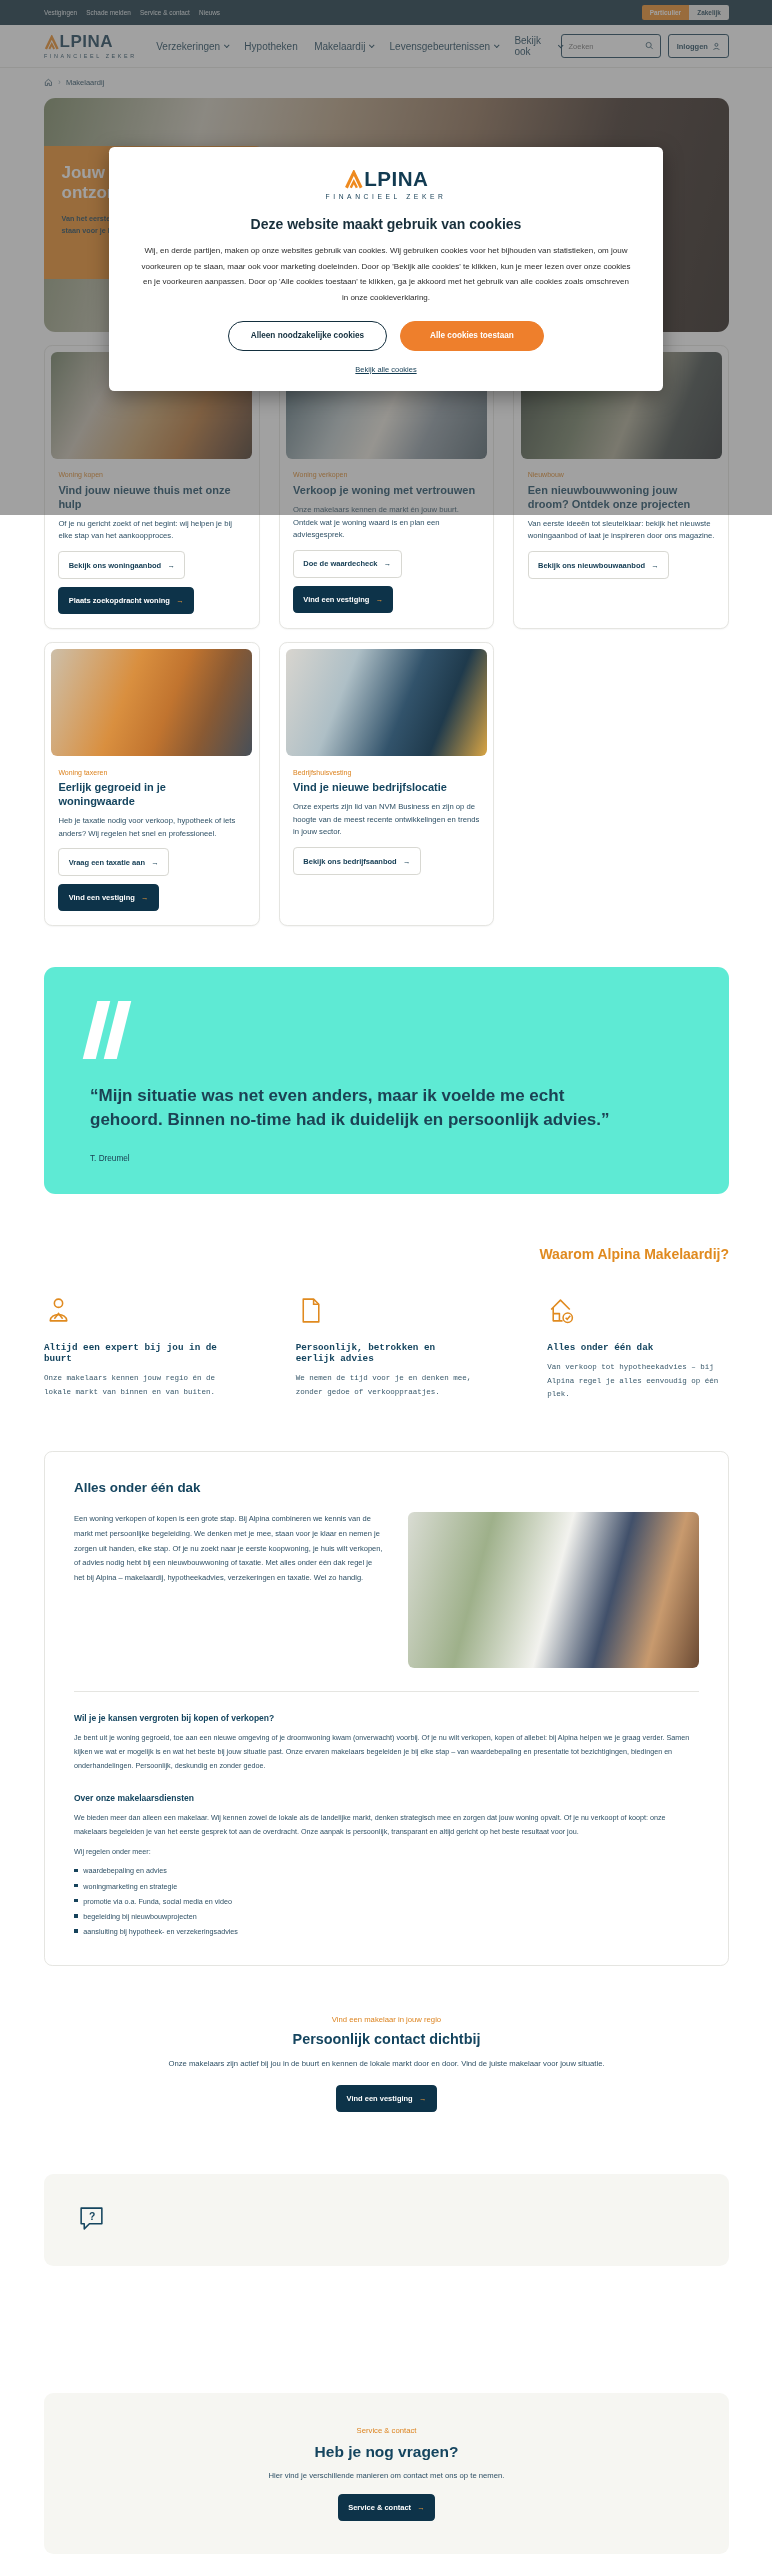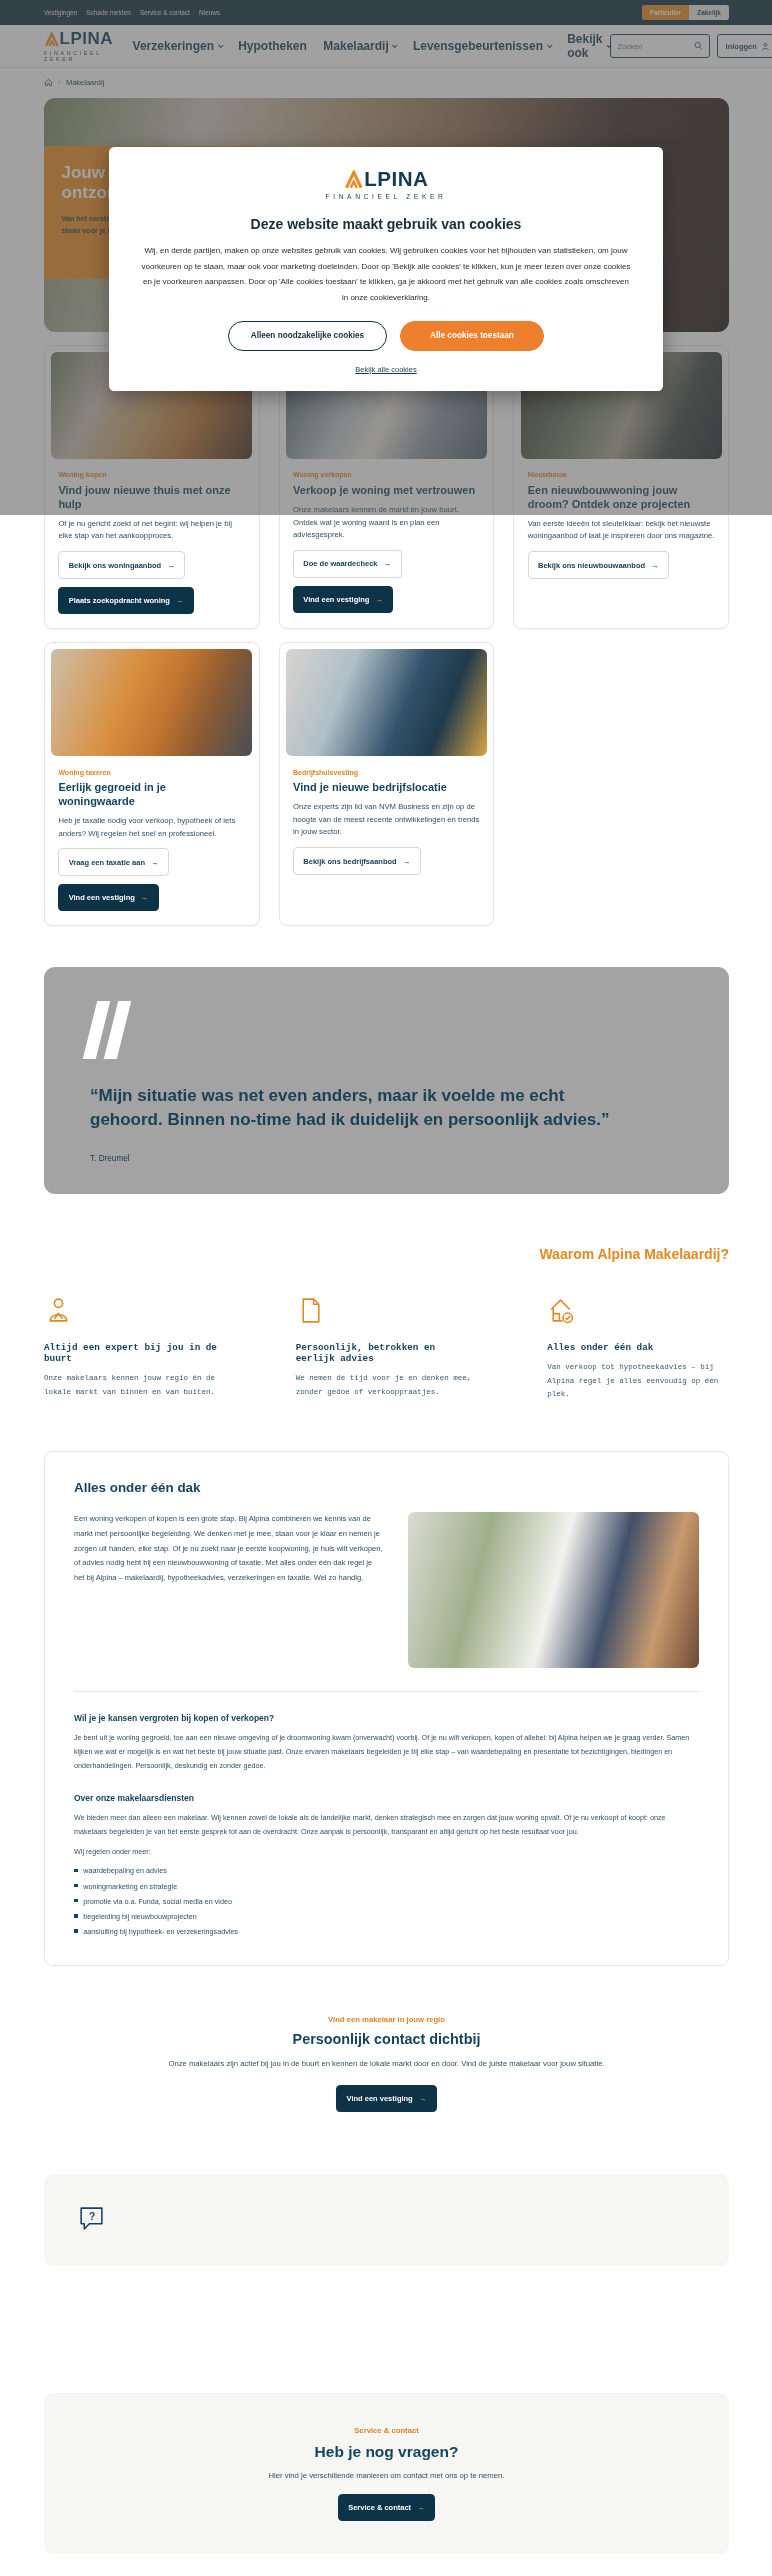--- a/index.html
+++ b/index.html
@@ -18,21 +18,21 @@
   .seg-btn.inactive { background:#ECECE8; color:#12384E; border-radius:0 2.1px 2.1px 0; }
 
   
   .mainnav { background:#fff; height:43px; border-bottom:0.5px solid #E7E7E3; display:flex; align-items:center; }
   .mainnav-inner { width:685px; margin:0 auto; display:flex; align-items:center; }
   .logo { display:flex; flex-direction:column; margin-right:19.6px; }
   .logo-row { display:flex; align-items:flex-end; }
   .logo-text { font-size:17px; font-weight:bold; color:#123B52; letter-spacing:0.5px; line-height:1; }
   .logo-tag { font-size:5.4px; letter-spacing:2.6px; color:#123B52; margin-top:2.6px; }
   .menu { display:flex; gap:16.5px; align-items:center; flex:1; }
-  .menu-item { display:flex; align-items:center; gap:3.6px; color:#123B52; font-weight:bold; font-size:12px; text-decoration:none; cursor:pointer; }
+  .menu-item { display:flex; align-items:center; gap:3.6px; color:#123B52; font-weight:normal; font-size:10px; text-decoration:none; cursor:pointer; }
   .chev { width:4.1px; height:4.1px; border-right:1px solid #123B52; border-bottom:1px solid #123B52; transform:rotate(45deg) translateY(-1px); display:inline-block; }
   .searchbox { display:flex; align-items:center; justify-content:space-between; width:100px; height:24px; border:0.8px solid #123B52; border-radius:3.1px; padding:0 6.2px; margin-right:7.2px; background:#fff; }
   .searchbox input { border:none; outline:none; font-size:7.5px; color:#555; width:77px; font-family:"Liberation Sans",sans-serif; background:transparent; }
   .loginbtn { display:flex; align-items:center; gap:4.1px; height:24px; border:0.8px solid #123B52; border-radius:3.1px; padding:0 7.2px; background:#fff; color:#123B52; font-weight:bold; font-size:7.5px; cursor:pointer; }
 
   
   .breadcrumb { display:flex; align-items:center; gap:5.2px; padding:10.3px 0 7.2px; }
   .breadcrumb a { color:#123B52; font-size:7.5px; text-decoration:none; }
   .bc-sep { color:#8FA3AD; font-size:8.2px; }
 
@@ -41,32 +41,32 @@
     background:linear-gradient(105deg,#77865f 0%,#cfc9ba 22%,#b49b7c 40%,#8a6a4f 58%,#3a2a22 78%,#221914 100%); }
   .hero-panel { position:absolute; left:0; top:48px; width:222px; height:133px; background:#EE8A1F; border-radius:0 11.3px 11.3px 0; padding:17.5px 15.5px 0 17.5px; }
   .hero-panel h1 { color:#fff; font-size:17px; line-height:1.2; font-weight:bold; }
   .hero-panel p { color:#123B52; font-size:7.2px; line-height:1.7; margin-top:9.3px; font-weight:bold; }
 
   
   .cards-grid { display:grid; grid-template-columns:repeat(3,1fr); gap:19px; margin-top:13.4px; }
   .scard { background:#fff; border:0.5px solid #E5E5E1; border-radius:8.2px; padding:6.2px 6.2px 13.4px; box-shadow:0 0.5px 1.5px rgba(0,0,0,.04); }
   .scard-img { height:107px; border-radius:6.2px; }
   .scard-body { padding:11.3px 7.2px 0; }
-  .tag { color:#DC831F; font-weight:bold; font-size:7px;text-align:right; }
+  .tag { color:#DC831F; font-weight:normal; font-size:7px;text-align:right; }
   .scard h3 { color:#15455F; font-size:11px; line-height:1.25; margin-top:4.6px; }
   .scard p { color:#2E5065; font-size:7.7px; line-height:1.65; margin-top:6.2px; }
   .btn-outline, .btn-dark { display:inline-flex; align-items:center; gap:6.2px; font-family:"Liberation Sans",sans-serif; font-weight:bold; font-size:7.5px; border-radius:4.1px; padding:8.2px 9.3px; cursor:pointer; margin-top:8.2px; }
   .btn-outline { background:#fff; border:0.5px solid #D8D8D2; color:#123B52; }
   .btn-dark { background:#0D3349; border:0.5px solid #0D3349; color:#fff; }
   .btn-outline .arr { color:#123B52; }
   .btn-dark .arr { color:#E3973B; }
   .btn-stack { display:flex; flex-direction:column; align-items:flex-start; }
 
   
-  .quote { background:#a3a3a3; border-radius:11.3px; margin-top:41px; padding:34px 46px 31px; }
+  .quote { background:#5eead4; border-radius:11.3px; margin-top:41px; padding:34px 46px 31px; }
   .qmark { display:flex; gap:7.7px; height:58px; }
   .qbar { width:13.4px; height:58px; background:#fff; transform:skewX(-14deg); }
   .quote blockquote { color:#1B4254; font-size:17px; font-weight:bold; line-height:1.45; margin-top:25px; max-width:541px; }
   .quote .author { color:#1B4254; font-size:8.2px; margin-top:20.6px; }
 
   
   .why-title { color:#E08A1F; font-size:14px; font-weight:bold; text-align:right; margin-top:52px; }
   .features { display:grid; grid-template-columns:repeat(3,1fr); gap:70px; margin-top:34px;font-family:Liberation Mono, monospace; }
   .feature svg { width:29px; height:29px; }
   .feature h4 { color:#15455F; font-size:9.3px; margin-top:17.5px; }

